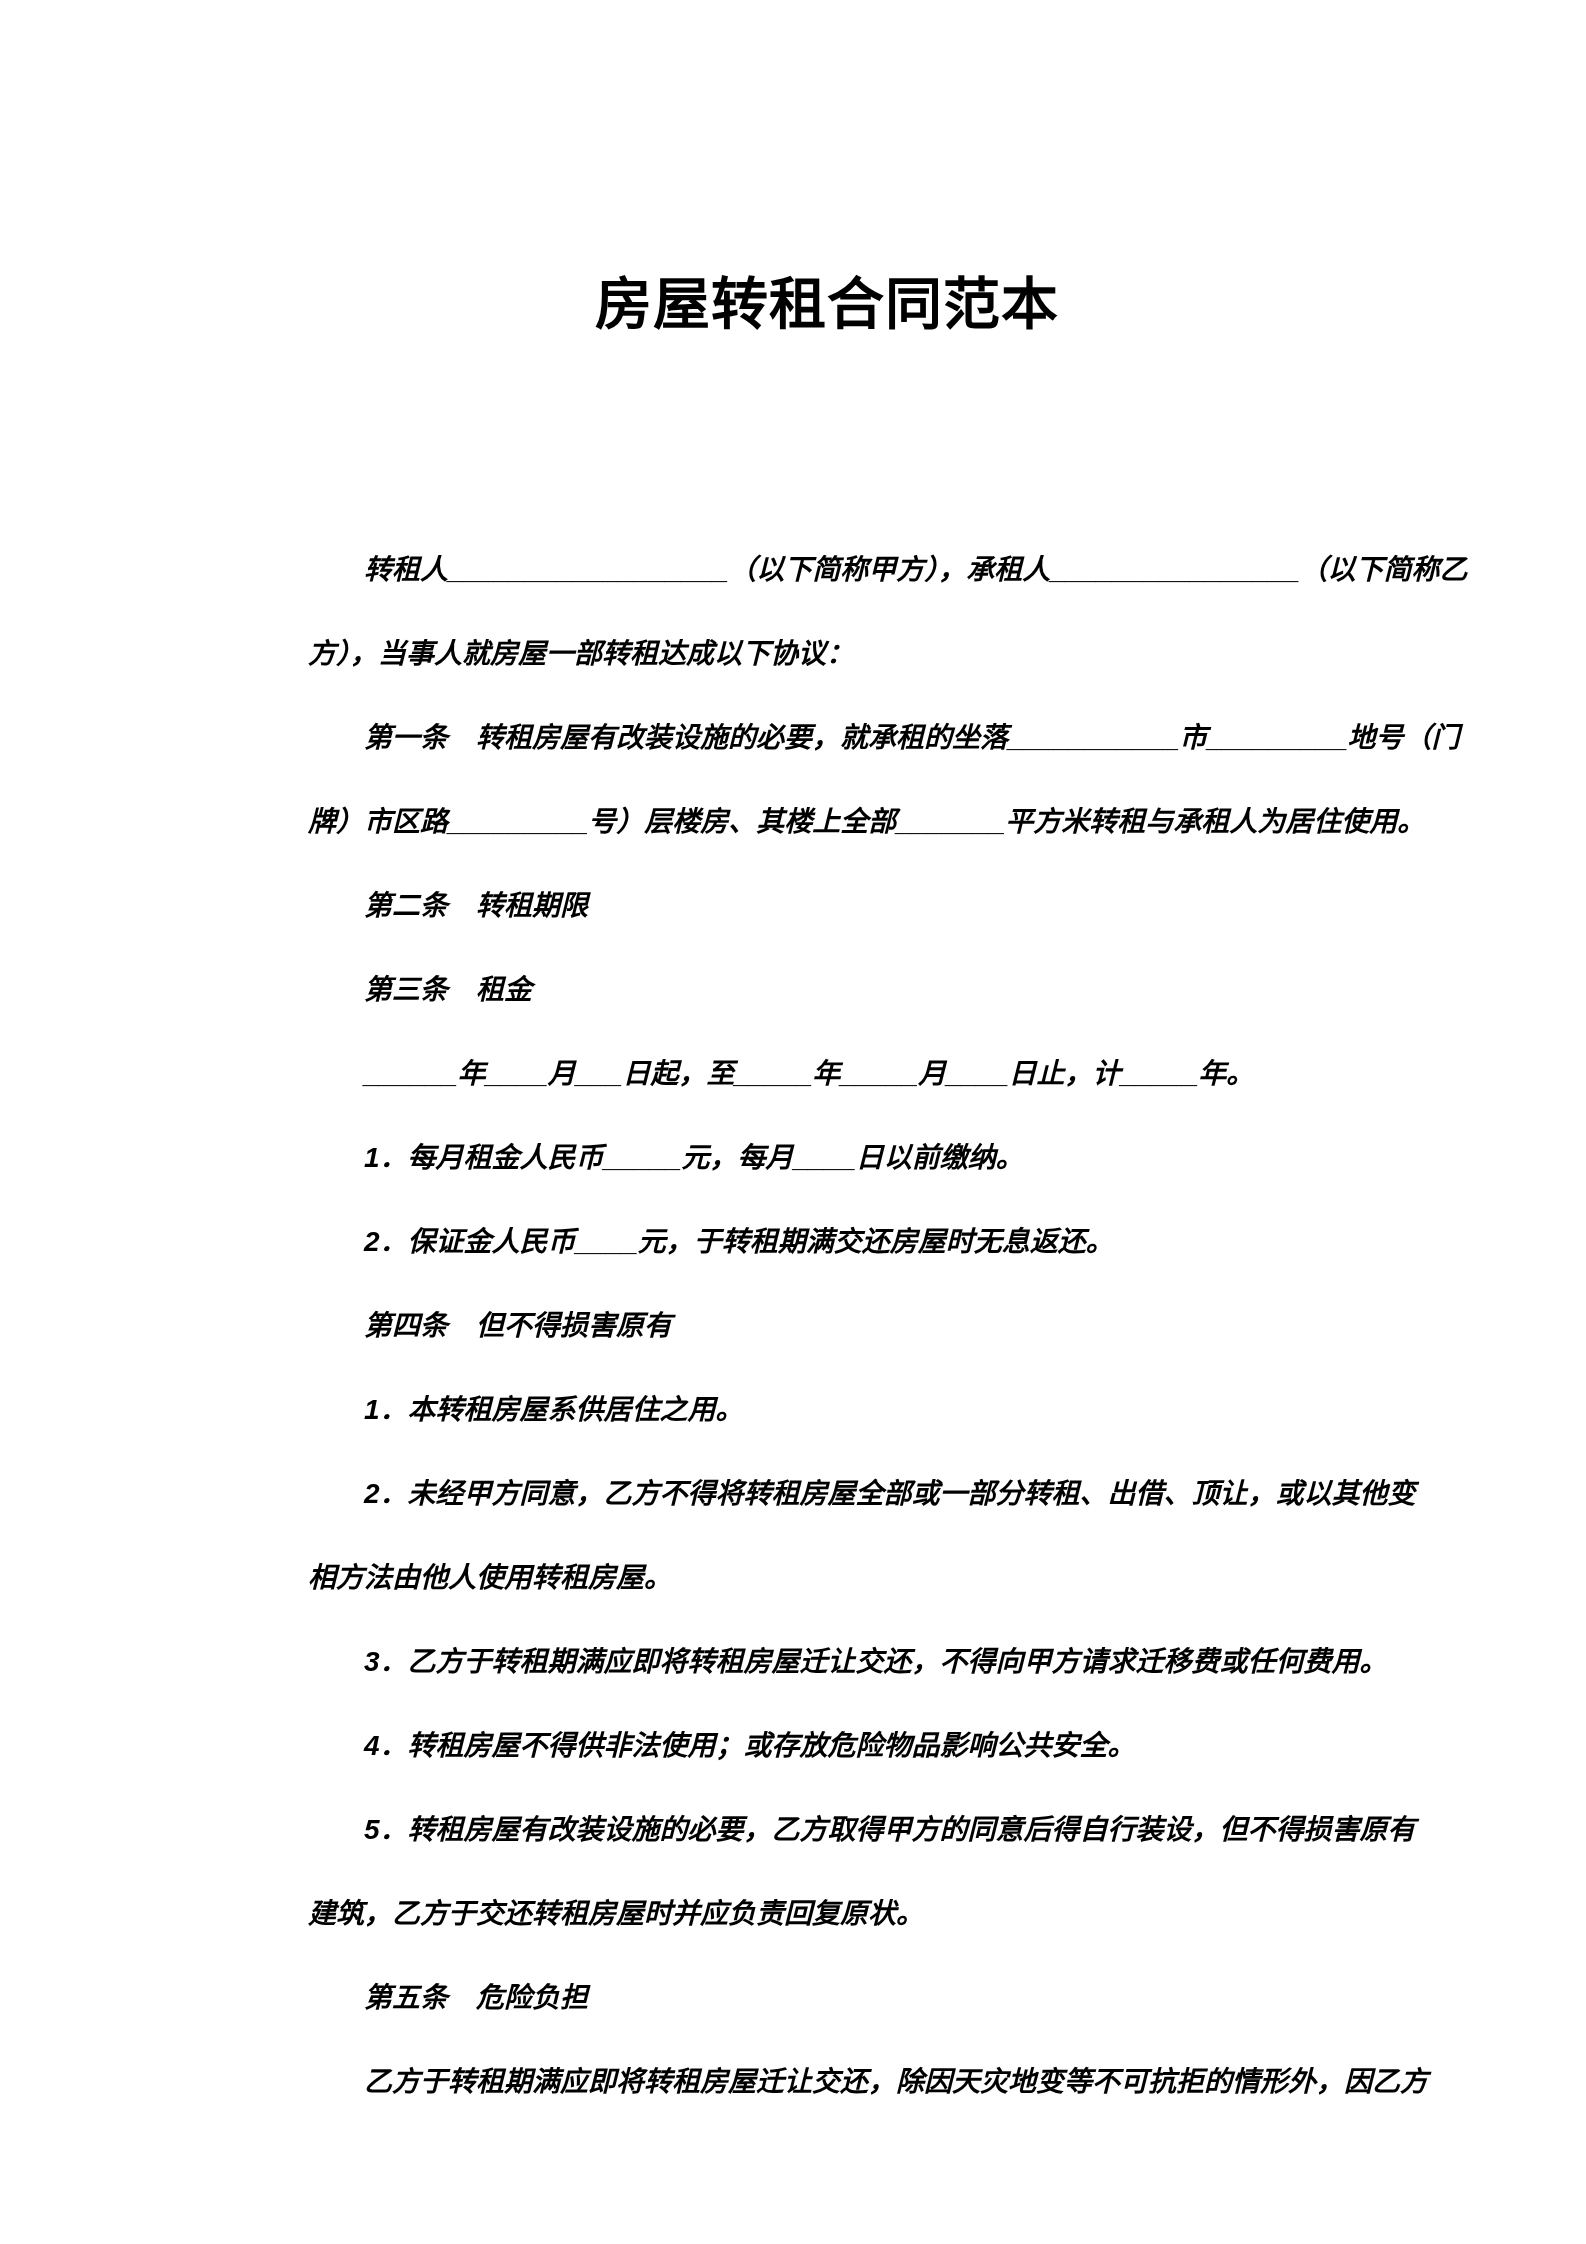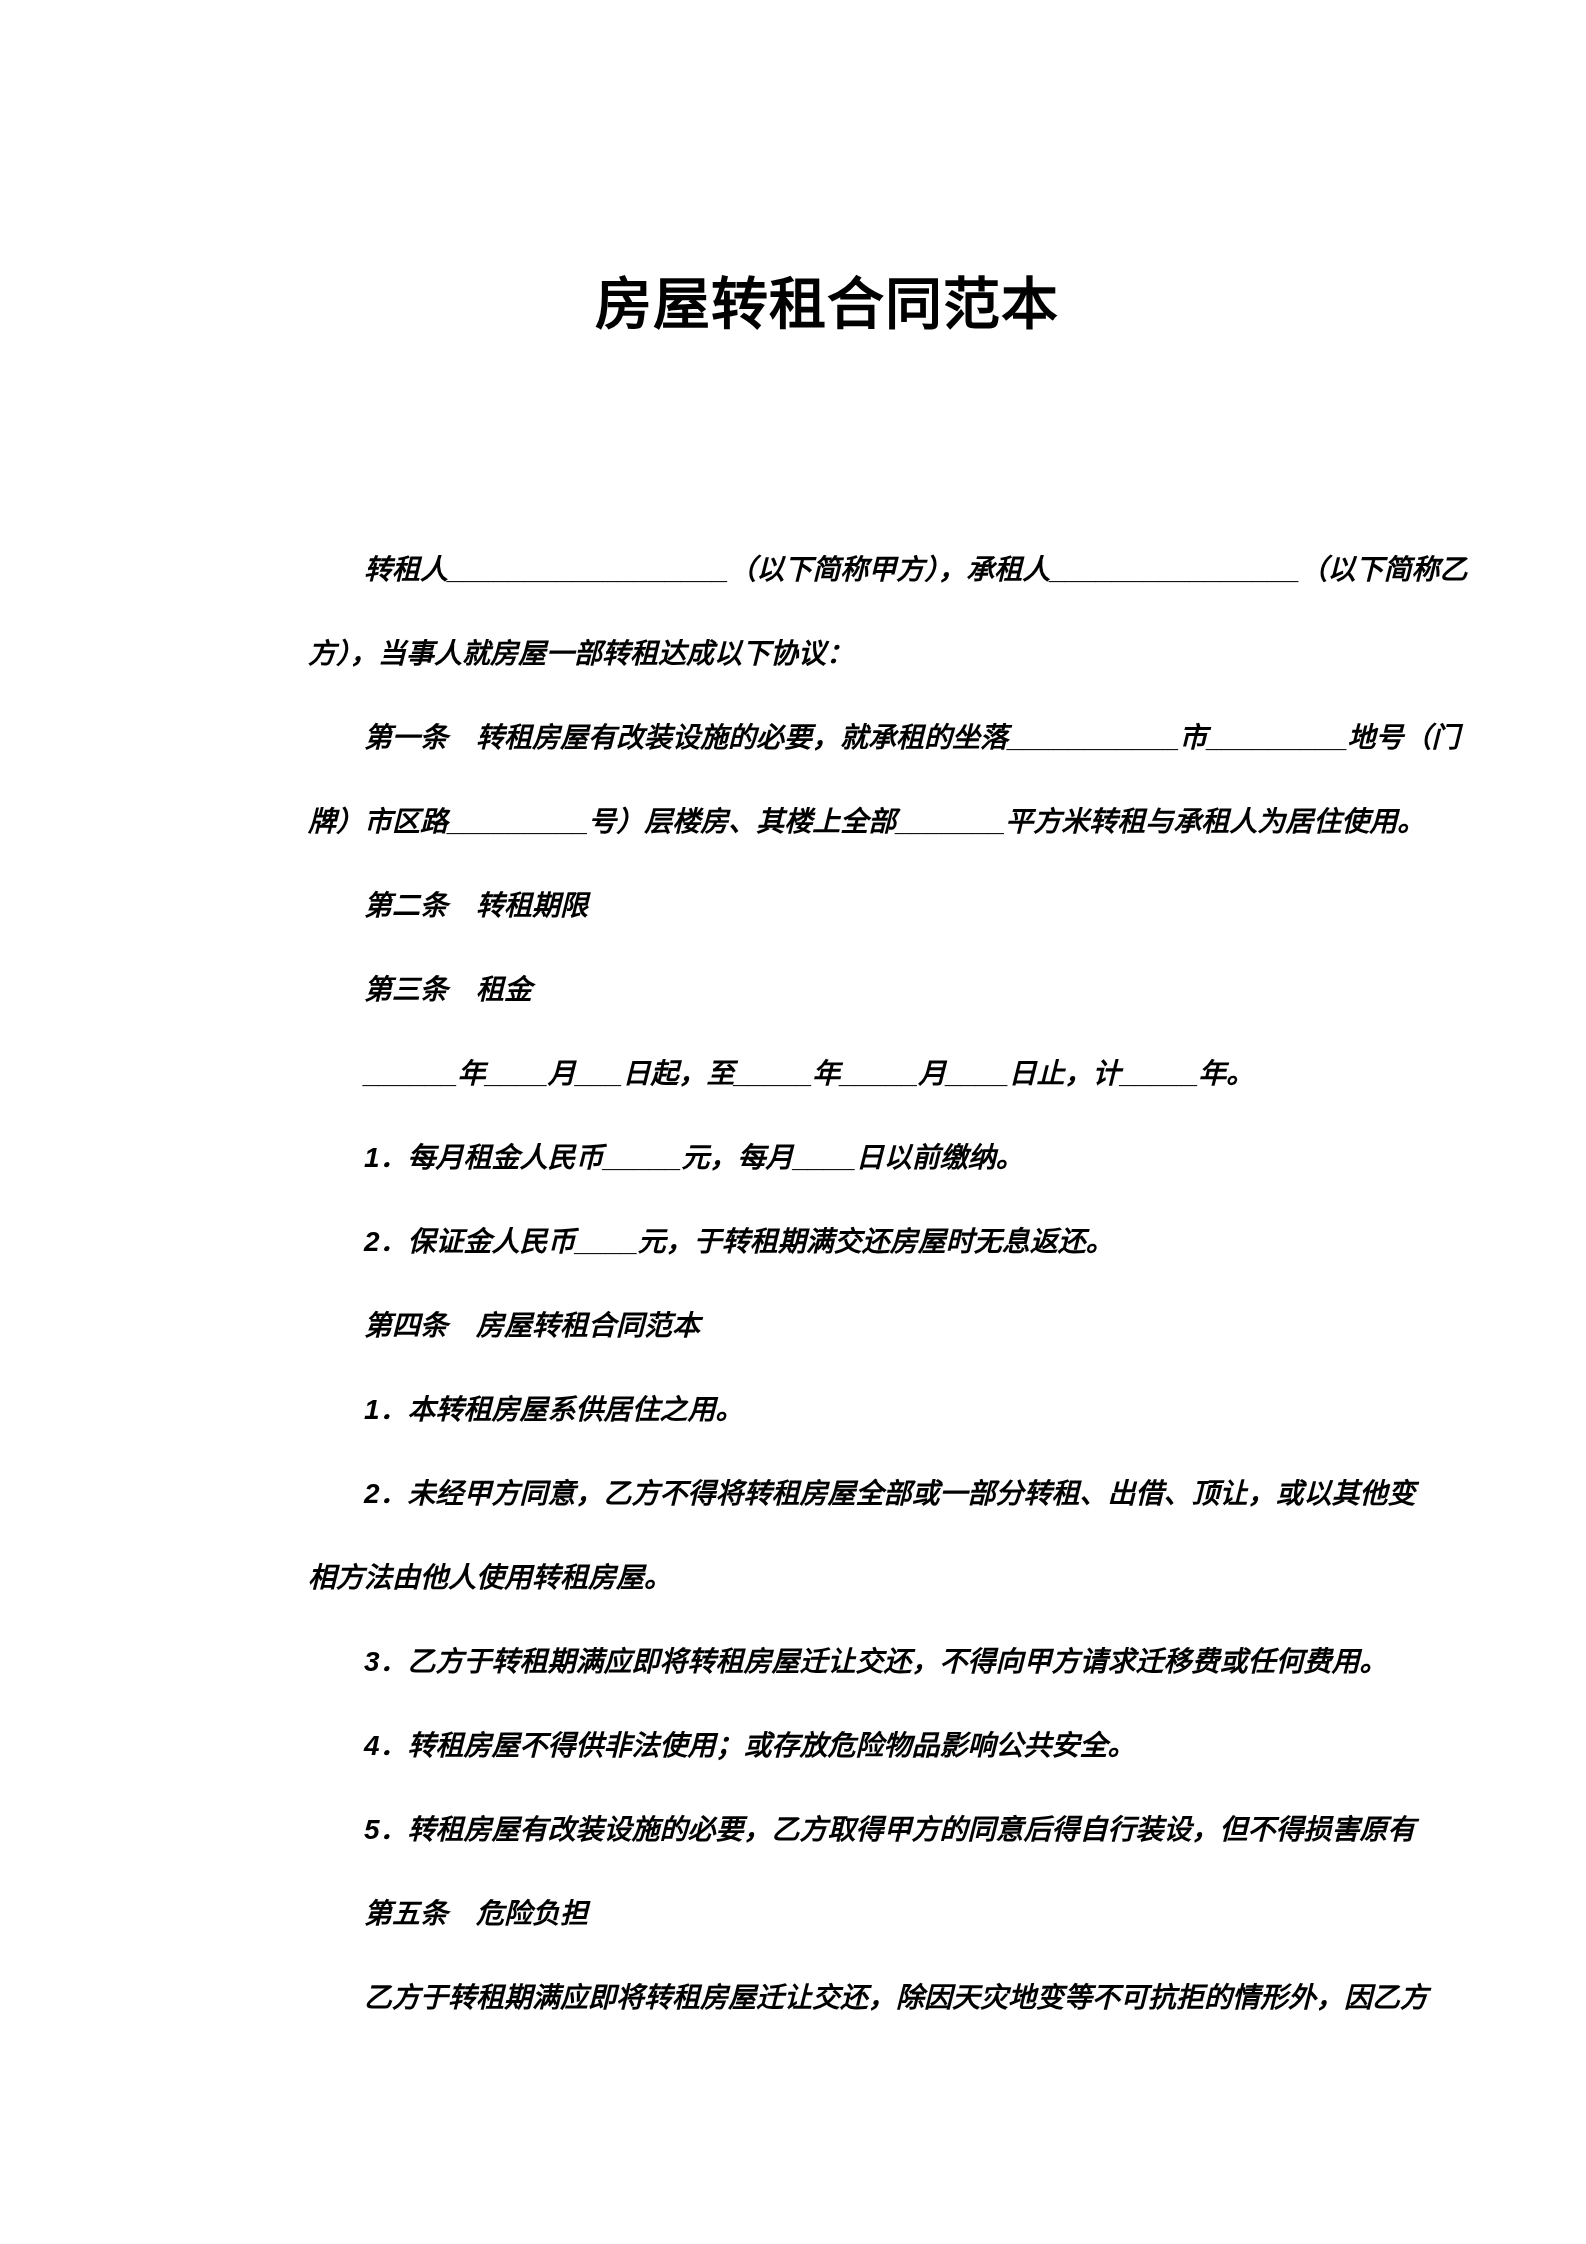--- a/index.html
+++ b/index.html
@@ -47,23 +47,24 @@
   <div class="doc-body">
       <div class="line indent">转租人__________________（以下简称甲方），承租人________________（以下简称乙</div>
       <div class="line">方），当事人就房屋一部转租达成以下协议：</div>
       <div class="line indent">第一条　转租房屋有改装设施的必要，就承租的坐落___________市_________地号（门</div>
       <div class="line">牌）市区路_________号）层楼房、其楼上全部_______平方米转租与承租人为居住使用。</div>
       <div class="line indent">第二条　转租期限</div>
       <div class="line indent">第三条　租金</div>
       <div class="line indent">______年____月___日起，至_____年_____月____日止，计_____年。</div>
       <div class="line indent">1．每月租金人民币_____元，每月____日以前缴纳。</div>
       <div class="line indent">2．保证金人民币____元，于转租期满交还房屋时无息返还。</div>
-      <div class="line indent">第四条　房屋转租合同范本</div>
+      <div class="line indent">第四条　但不得损害原有</div>
       <div class="line indent">1．本转租房屋系供居住之用。</div>
       <div class="line indent">2．未经甲方同意，乙方不得将转租房屋全部或一部分转租、出借、顶让，或以其他变</div>
       <div class="line">相方法由他人使用转租房屋。</div>
       <div class="line indent">3．乙方于转租期满应即将转租房屋迁让交还，不得向甲方请求迁移费或任何费用。</div>
       <div class="line indent">4．转租房屋不得供非法使用；或存放危险物品影响公共安全。</div>
       <div class="line indent">5．转租房屋有改装设施的必要，乙方取得甲方的同意后得自行装设，但不得损害原有</div>
+      <div class="line">建筑，乙方于交还转租房屋时并应负责回复原状。</div>
       <div class="line indent">第五条　危险负担</div>
       <div class="line indent">乙方于转租期满应即将转租房屋迁让交还，除因天灾地变等不可抗拒的情形外，因乙方</div>
     </div>
 </div>
 
 </body></html>

